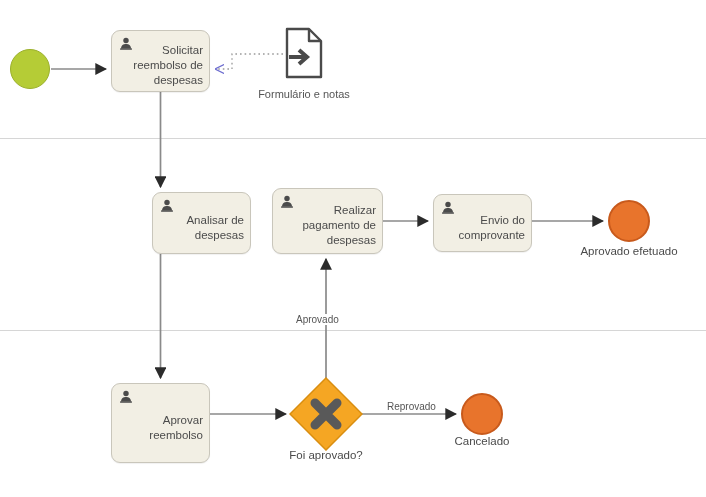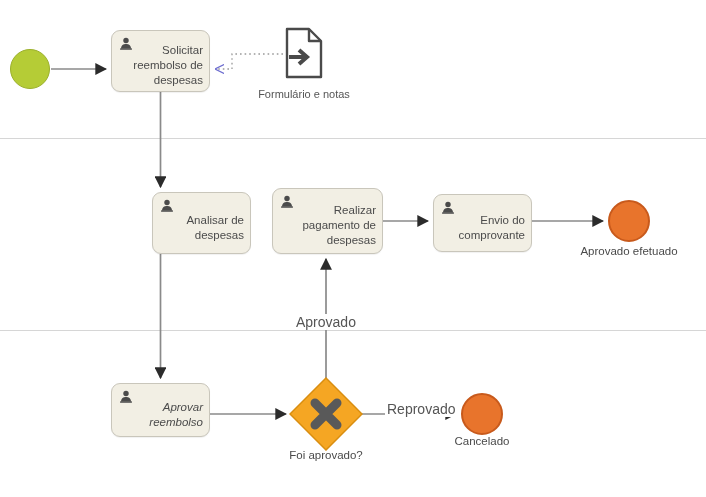--- a/index.html
+++ b/index.html
@@ -77,21 +77,21 @@
     background: #e8742c;
     border: 2px solid #c85a1c;
   }
   .gateway {
     position: absolute;
     box-sizing: border-box;
   }
   .flow-label {
     position: absolute;
     color: #555555;
-    font-size: 14px;
+    font-size: 10px;
     font-family: "Liberation Sans", sans-serif;
     background: #ffffff;
     padding: 0 2px;
     white-space: nowrap;
   }
   .data-obj-label {
     position: absolute;
     color: #555555;
     font-size: 11px;
     text-align: center;
@@ -190,21 +190,21 @@
       <path d="M2.3 13.2 C2.3 9.6 5 8 8 8 C11 8 13.7 9.6 13.7 13.2 Z" fill="#4b4b4b"></path>
       <rect x="1.2" y="12.8" width="13.6" height="1.9" rx="0.6" fill="#4b4b4b"></rect>
     </svg>
     <div class="task-text" style="padding-top:10px;">Envio do
 comprovante</div>
   </div>
 
   <div class="event-circle end-event" style="left:608px; top:200px; width:42px; height:42px;"></div>
   <div class="node-label" style="left:558px; top:244px; width:142px;">Aprovado efetuado</div>
 
-  <div class="task-box" style="left:111px; top:383px; width:99px; height:54px;font-style:italic;">
+  <div class="task-box" style="left:111px; top:383px; width:99px; height:80px;">
     <svg class="user-icon" viewBox="0 0 16 16">
       <circle cx="8" cy="4" r="3.1" fill="#4b4b4b"></circle>
       <path d="M2.3 13.2 C2.3 9.6 5 8 8 8 C11 8 13.7 9.6 13.7 13.2 Z" fill="#4b4b4b"></path>
       <rect x="1.2" y="12.8" width="13.6" height="1.9" rx="0.6" fill="#4b4b4b"></rect>
     </svg>
     <div class="task-text" style="padding-top:10px;">Aprovar
 reembolso</div>
   </div>
 
   <svg class="gateway" style="left:289px; top:377px; width:74px; height:74px;" viewBox="0 0 74 74">

